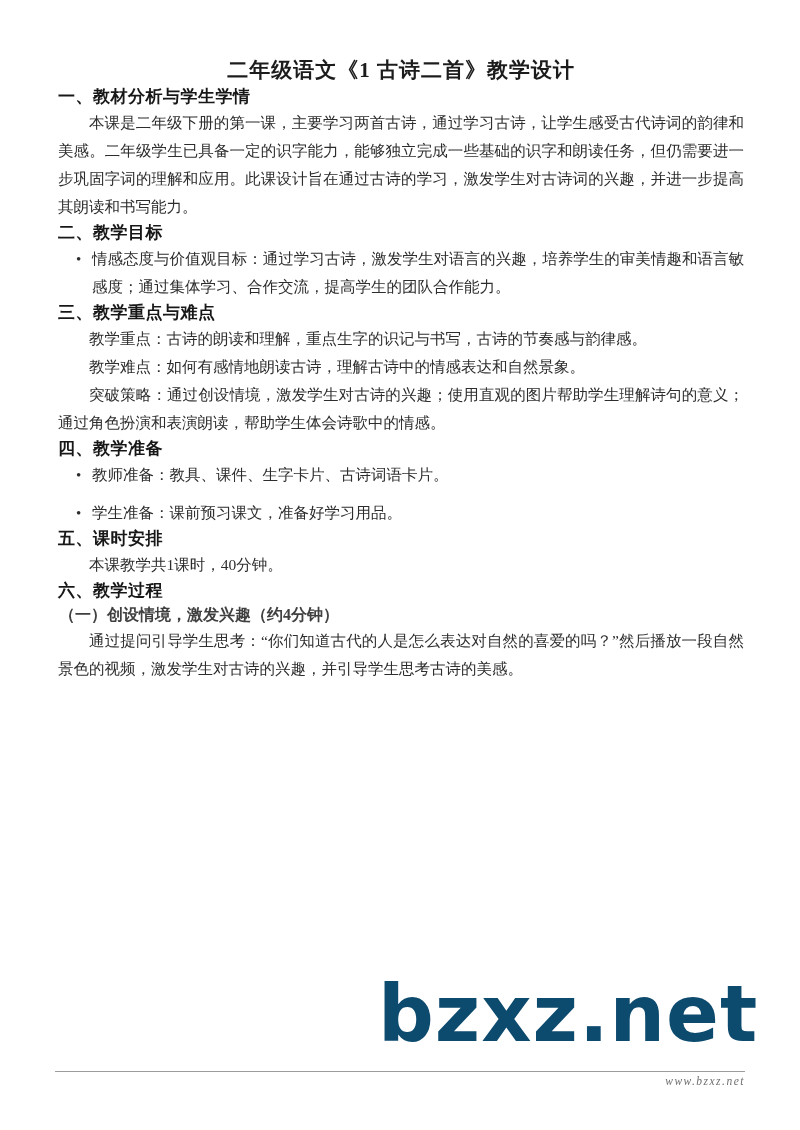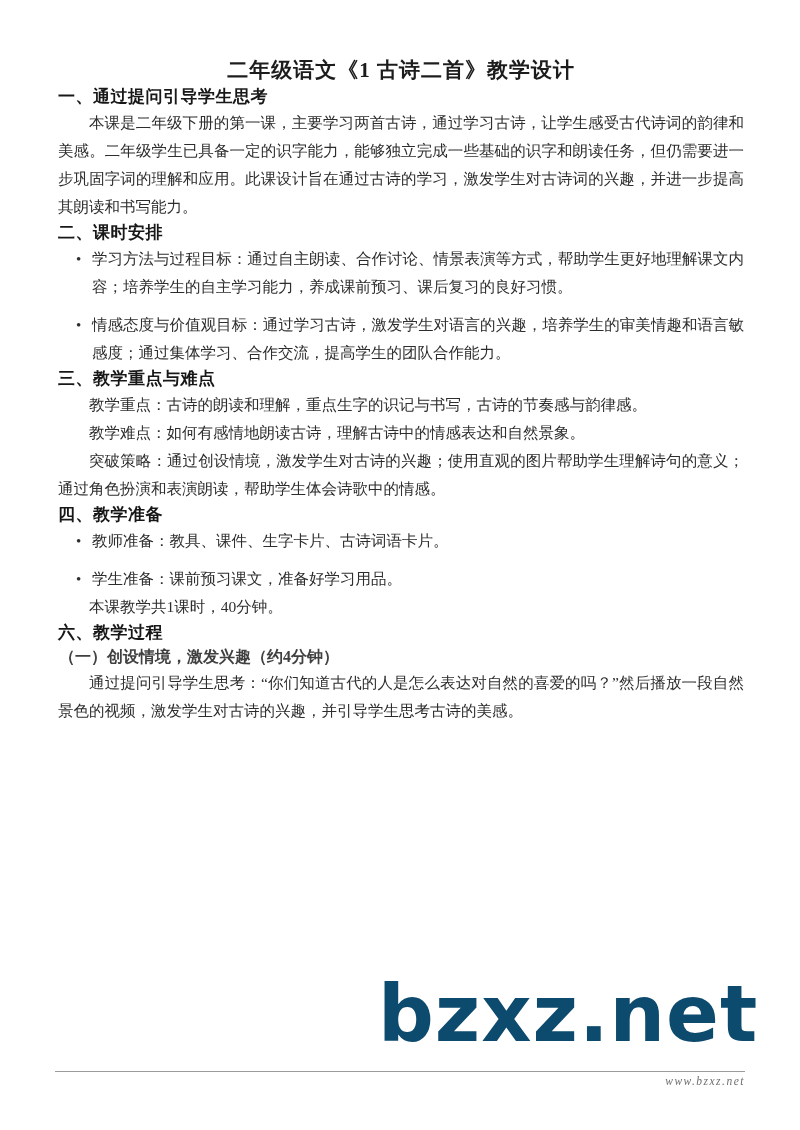--- a/index.html
+++ b/index.html
@@ -122,48 +122,48 @@
 
 <div class="page">
 
   <div class="watermark">bzxz.net</div>
 
   <div class="content">
 
     <h1 class="title">二年级语文《1 古诗二首》教学设计</h1>
 
     <section>
-      <h2 class="sec mt38">一、通过提问引导学生思考</h2>
+      <h2 class="sec mt38">一、教材分析与学生学情</h2>
       <p class="body mt10">本课是二年级下册的第一课，主要学习两首古诗，通过学习古诗，让学生感受古代诗词的韵律和美感。二年级学生已具备一定的识字能力，能够独立完成一些基础的识字和朗读任务，但仍需要进一步巩固字词的理解和应用。此课设计旨在通过古诗的学习，激发学生对古诗词的兴趣，并进一步提高其朗读和书写能力。</p>
     </section>
 
     <section>
-      <h2 class="sec mt15">二、课时安排</h2>
+      <h2 class="sec mt15">二、教学目标</h2>
       <ul class="blist mt16">
-        <li>学习方法与过程目标：通过自主朗读、合作讨论、情景表演等方式，帮助学生更好地理解课文内容；培养学生的自主学习能力，养成课前预习、课后复习的良好习惯。</li>
         <li>情感态度与价值观目标：通过学习古诗，激发学生对语言的兴趣，培养学生的审美情趣和语言敏感度；通过集体学习、合作交流，提高学生的团队合作能力。</li>
       </ul>
     </section>
 
     <section>
       <h2 class="sec mt12">三、教学重点与难点</h2>
       <p class="body mt12">教学重点：古诗的朗读和理解，重点生字的识记与书写，古诗的节奏感与韵律感。</p>
       <p class="body mt14">教学难点：如何有感情地朗读古诗，理解古诗中的情感表达和自然景象。</p>
       <p class="body mt12">突破策略：通过创设情境，激发学生对古诗的兴趣；使用直观的图片帮助学生理解诗句的意义；通过角色扮演和表演朗读，帮助学生体会诗歌中的情感。</p>
     </section>
 
     <section>
       <h2 class="sec mt16">四、教学准备</h2>
       <ul class="blist mt14">
         <li>教师准备：教具、课件、生字卡片、古诗词语卡片。</li>
         <li>学生准备：课前预习课文，准备好学习用品。</li>
       </ul>
     </section>
 
     <section>
+      <h2 class="sec mt24">五、课时安排</h2>
       <p class="body mt14">本课教学共1课时，40分钟。</p>
     </section>
 
     <section>
       <h2 class="sec mt26">六、教学过程</h2>
       <h3 class="subsec mt14">（一）创设情境，激发兴趣（约4分钟）</h3>
       <p class="body mt12">通过提问引导学生思考：“你们知道古代的人是怎么表达对自然的喜爱的吗？”然后播放一段自然景色的视频，激发学生对古诗的兴趣，并引导学生思考古诗的美感。</p>
     </section>
 
   </div>

